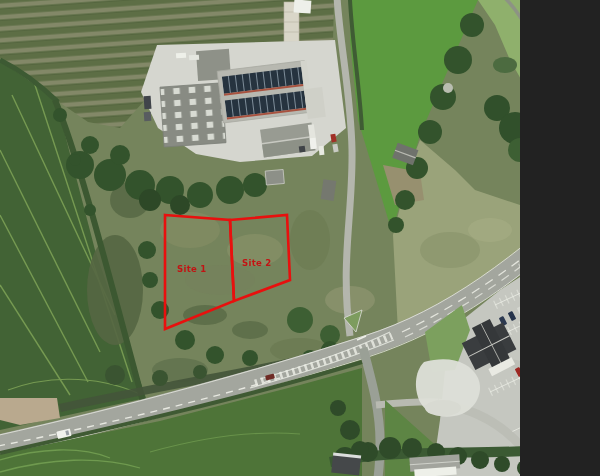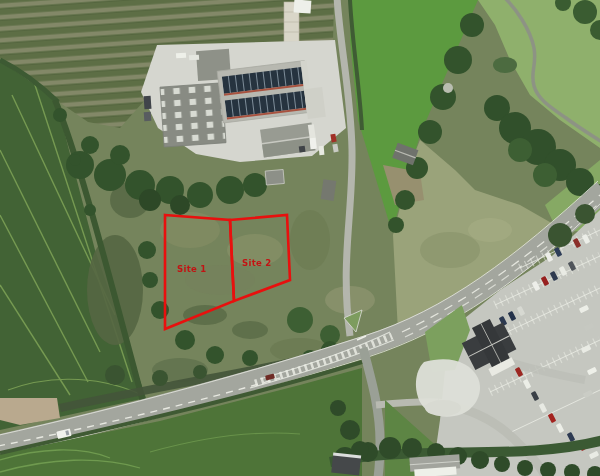--- a/index.html
+++ b/index.html
@@ -1,16 +1,16 @@
 <!DOCTYPE html>
 <html><head>
 <meta charset="utf-8">
 <style>
   html,body{margin:0;padding:0;background:#222;}
-  .stage{position:relative;width:600px;height:476px;overflow:hidden;font-family:"DejaVu Sans",sans-serif;}
+  .stage{position:relative;width:520px;height:476px;overflow:hidden;font-family:"DejaVu Sans",sans-serif;}
   svg{display:block}
   .site-label{font-family:"DejaVu Sans",sans-serif;font-size:8.5px;font-weight:bold;letter-spacing:.3px;}
 </style>
 </head>
 <body>
 
 <div class="stage">
 <svg width="600" height="476" viewBox="0 0 600 476">
   <defs>
     <pattern id="orchardPat" patternUnits="userSpaceOnUse" width="9" height="11.5" patternTransform="rotate(-4)">

